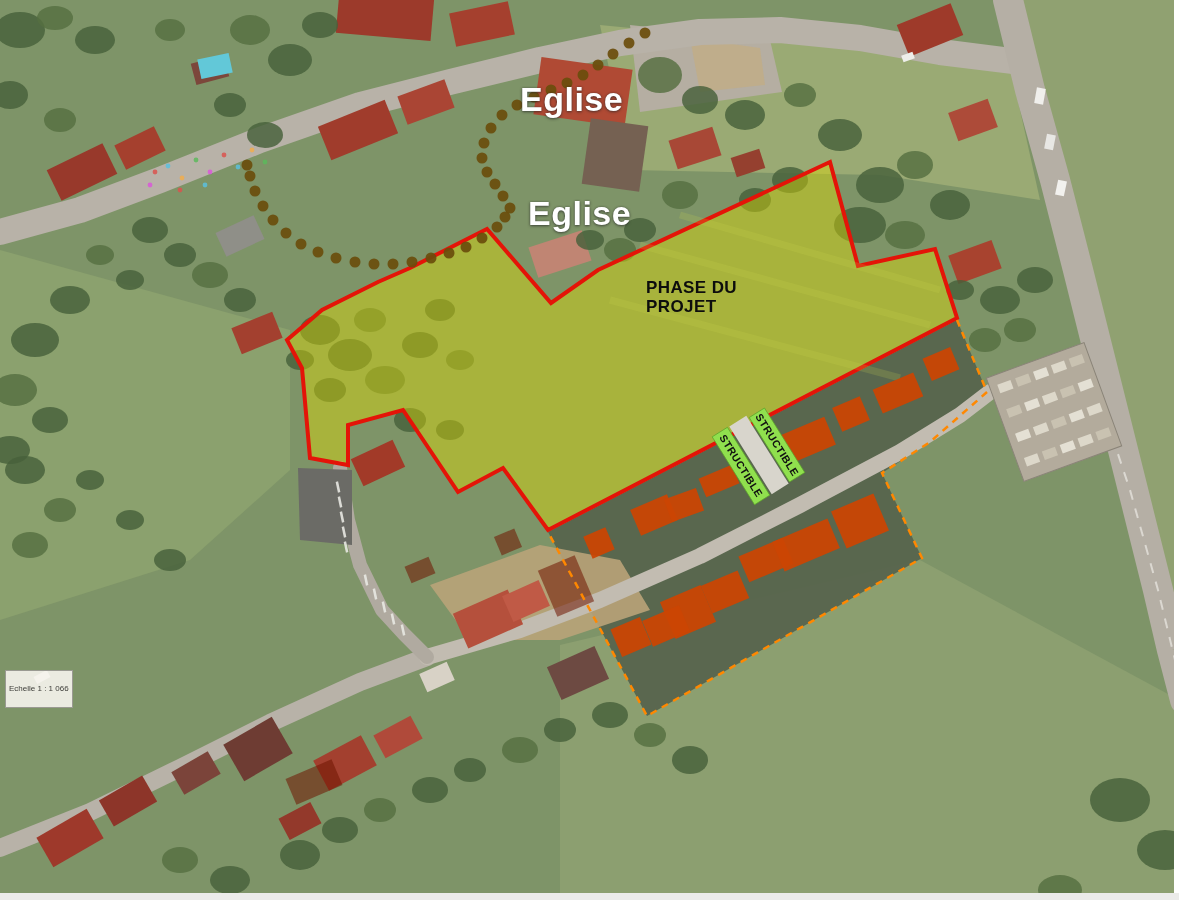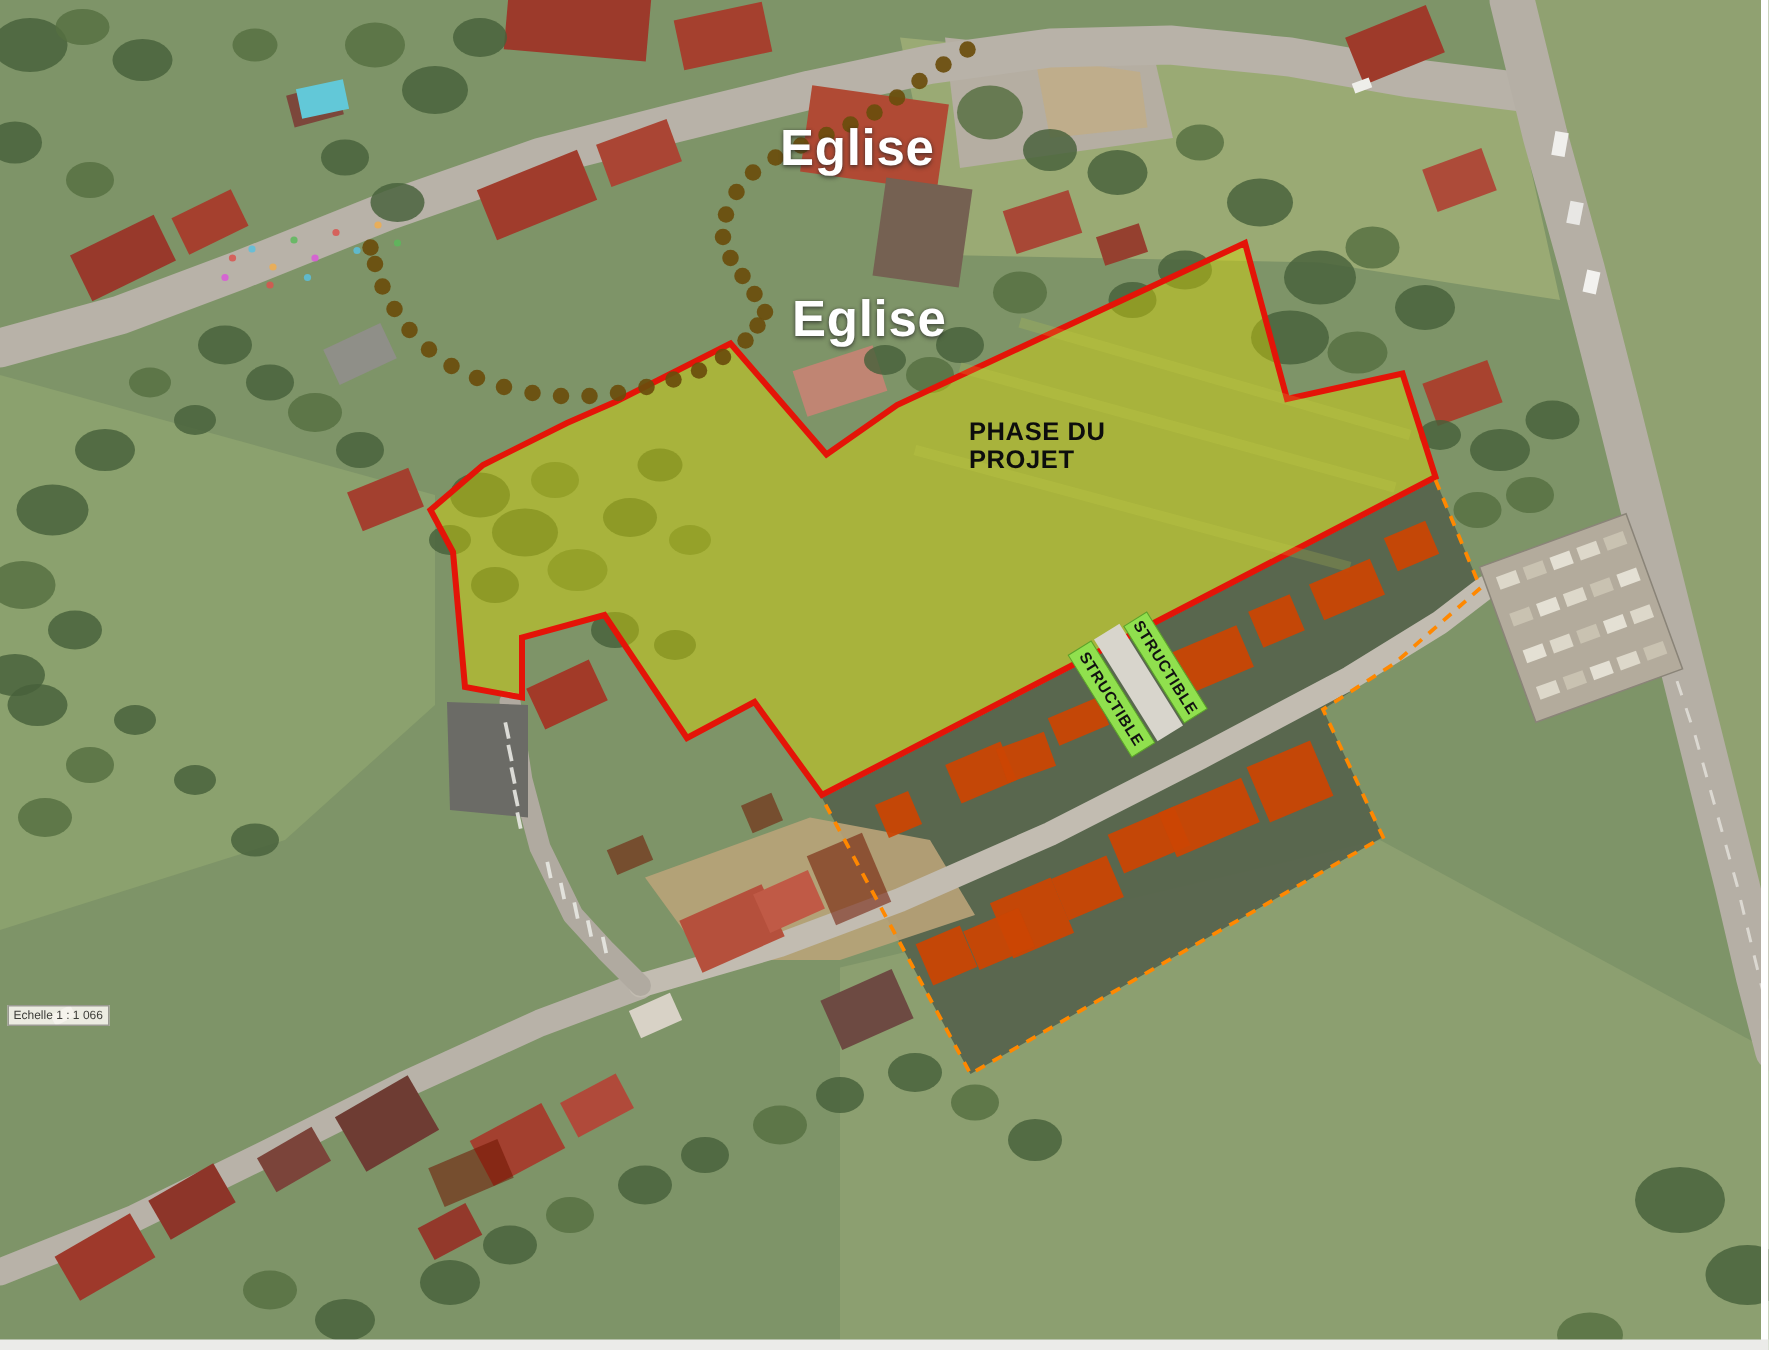--- a/index.html
+++ b/index.html
@@ -9,21 +9,21 @@
   .map-label{position:absolute;font-weight:bold;color:#fff;
              text-shadow:0 1px 3px rgba(40,40,40,.65),0 0 2px rgba(40,40,40,.4);
              font-size:34px;letter-spacing:.5px;white-space:nowrap;}
   #eglise-label{left:520px;top:80px;}
   #mairie-label{left:528px;top:194px;}
   #phase-label{position:absolute;left:646px;top:278px;color:#0d0d0d;font-weight:bold;
                font-size:17px;line-height:1.13;letter-spacing:.4px;text-shadow:none;}
   #phase-label span{display:block;}
   #scale-box{position:absolute;left:5px;top:670px;background:rgba(244,242,236,.92);
              border:1px solid #9a9a92;color:#3c3c38;font-size:8px;line-height:12px;
-             padding:0 3px;white-space:nowrap;}
+             padding:12px 3px;white-space:nowrap;}
 </style>
 </head>
 <body>
 
 <div id="stage">
   <svg id="map-svg" viewBox="0 0 1179 900">
       <rect x="0" y="0" width="1179" height="900" fill="#7e9468"></rect>
       <polygon points="600,25 1010,65 1040,200 880,175 630,170" fill="#9aaa74"></polygon>
       <polygon points="1012,0 1179,0 1179,680" fill="#90a171"></polygon>
       <polygon points="560,645 920,560 1179,700 1179,893 560,893" fill="#8c9f70"></polygon>

